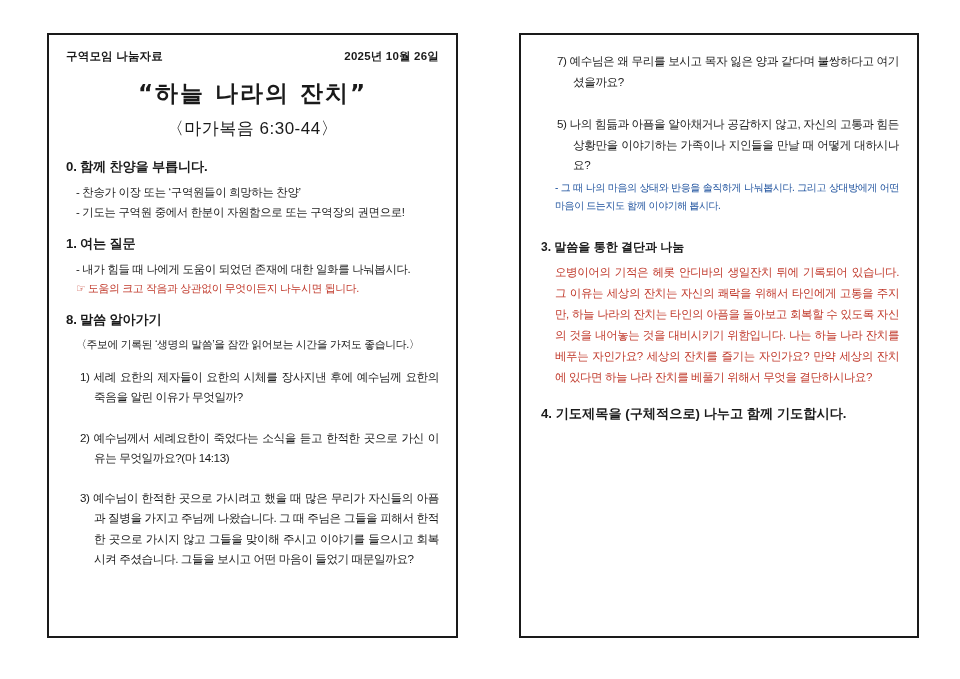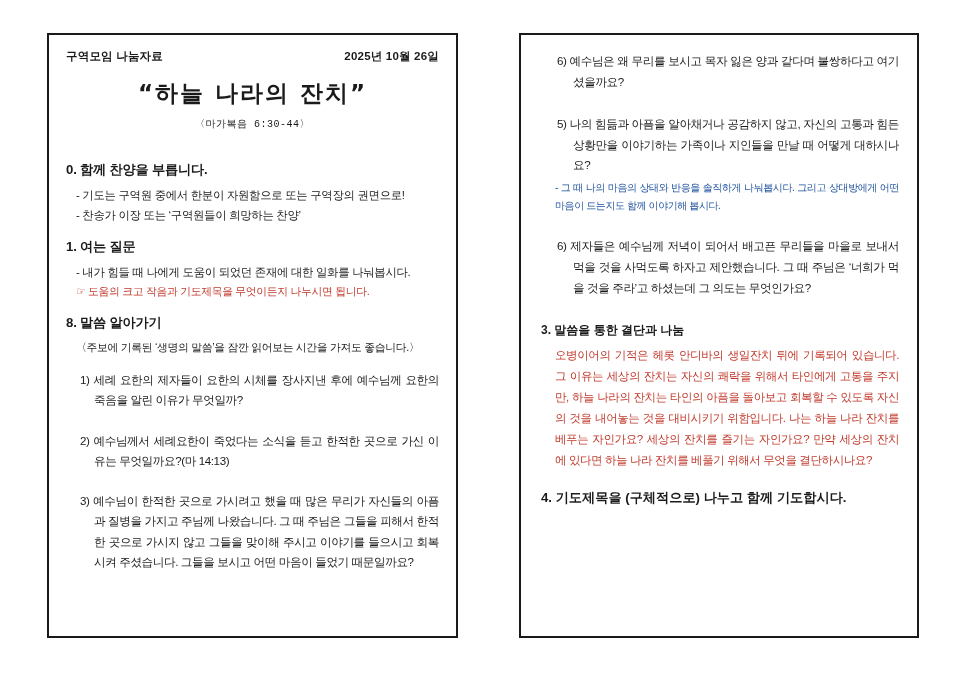--- a/index.html
+++ b/index.html
@@ -53,24 +53,23 @@
   .doc-title {
     text-align: center;
     font-size: 23px;
     font-weight: 700;
     letter-spacing: 2px;
     margin: 8px 0 8px 0;
     font-family: "DejaVu Sans", sans-serif;
   }
   .doc-subtitle {
     text-align: center;
-    font-size: 10px;
-    margin-bottom: 30px;
+    font-size: 17px;
+    margin-bottom: 18px;
     letter-spacing: 0.5px;
-    font-family: Liberation Mono, monospace;
   }
   .sec {
     margin-bottom: 13px;
   }
   .sec-head {
     font-size: 13.2px;
     font-weight: 700;
     margin-bottom: 7px;
     letter-spacing: -0.2px;
   }
@@ -142,51 +141,50 @@
     <div class="hdr">
       <span class="hdr-left">구역모임 나눔자료</span>
       <span class="hdr-right">2025년 10월 26일</span>
     </div>
 
     <div class="doc-title">“하늘 나라의 잔치”</div>
     <div class="doc-subtitle">〈마가복음 6:30-44〉</div>
 
     <div class="sec">
       <div class="sec-head">0. 함께 찬양을 부릅니다.</div>
+      <div class="line">- 찬송가 이장 또는 ‘구역원들이 희망하는 찬양’</div>
       <div class="line">- 기도는 구역원 중에서 한분이 자원함으로 또는 구역장의 권면으로!</div>
-      <div class="line">- 찬송가 이장 또는 ‘구역원들이 희망하는 찬양’</div>
     </div>
 
     <div class="sec">
       <div class="sec-head">1. 여는 질문</div>
       <div class="line">- 내가 힘들 때 나에게 도움이 되었던 존재에 대한 일화를 나눠봅시다.</div>
-      <div class="note accent">☞ 도움의 크고 작음과 기도제목을 무엇이든지 나누시면 됩니다.</div>
+      <div class="note accent">☞ 도움의 크고 작음과 상관없이 무엇이든지 나누시면 됩니다.</div>
     </div>
 
     <div class="sec">
       <div class="sec-head">8. 말씀 알아가기</div>
       <div class="note">〈주보에 기록된 ‘생명의 말씀’을 잠깐 읽어보는 시간을 가져도 좋습니다.〉</div>
       <div style="height:12px"></div>
       <div class="qitem">1) 세례 요한의 제자들이 요한의 시체를 장사지낸 후에 예수님께 요한의 죽음을 알린 이유가 무엇일까?</div>
       <div class="qitem">2) 예수님께서 세례요한이 죽었다는 소식을 듣고 한적한 곳으로 가신 이유는 무엇일까요?(마 14:13)</div>
       <div class="qitem">3) 예수님이 한적한 곳으로 가시려고 했을 때 많은 무리가 자신들의 아픔과 질병을 가지고 주님께 나왔습니다. 그 때 주님은 그들을 피해서 한적한 곳으로 가시지 않고 그들을 맞이해 주시고 이야기를 들으시고 회복시켜 주셨습니다. 그들을 보시고 어떤 마음이 들었기 때문일까요?</div>
     </div>
 
   </div>
 
   <div class="page page-right">
 
-    <div class="qitem">6) 예수님은 왜 무리를 보시고 목자 잃은 양과 같다며 불쌍하다고 여기셨을까요?</div>
+    <div class="qitem">7) 예수님은 왜 무리를 보시고 목자 잃은 양과 같다며 불쌍하다고 여기셨을까요?</div>
 
     <div style="margin-bottom:21px;">
       <div class="qitem" style="margin-bottom:0;">5) 나의 힘듦과 아픔을 알아채거나 공감하지 않고, 자신의 고통과 힘든 상황만을 이야기하는 가족이나 지인들을 만날 때 어떻게 대하시나요?</div>
       <div class="sub-line accent-blue">- 그 때 나의 마음의 상태와 반응을 솔직하게 나눠봅시다. 그리고 상대방에게 어떤 마음이 드는지도 함께 이야기해 봅시다.</div>
     </div>
 
-    <div class="qitem">6) 제자들은 예수님께 저녁이 되어서 배고픈 무리들을 마을로 보내서 먹을 것을 사먹도록 하자고 제안했습니다. 그 때 주님은 ‘너희가 먹을 것을 주라’고 하셨는데 그 의도는 무엇인가요?</div>
 
     <div class="sec" style="margin-top:24px;">
       <div class="sec-head-num">3. 말씀을 통한 결단과 나눔</div>
       <div class="para accent">오병이어의 기적은 헤롯 안디바의 생일잔치 뒤에 기록되어 있습니다. 그 이유는 세상의 잔치는 자신의 쾌락을 위해서 타인에게 고통을 주지만, 하늘 나라의 잔치는 타인의 아픔을 돌아보고 회복할 수 있도록 자신의 것을 내어놓는 것을 대비시키기 위함입니다. 나는 하늘 나라 잔치를 베푸는 자인가요? 세상의 잔치를 즐기는 자인가요? 만약 세상의 잔치에 있다면 하늘 나라 잔치를 베풀기 위해서 무엇을 결단하시나요?</div>
     </div>
 
     <div class="closing">4. 기도제목을 (구체적으로) 나누고 함께 기도합시다.</div>
 
   </div>
 

